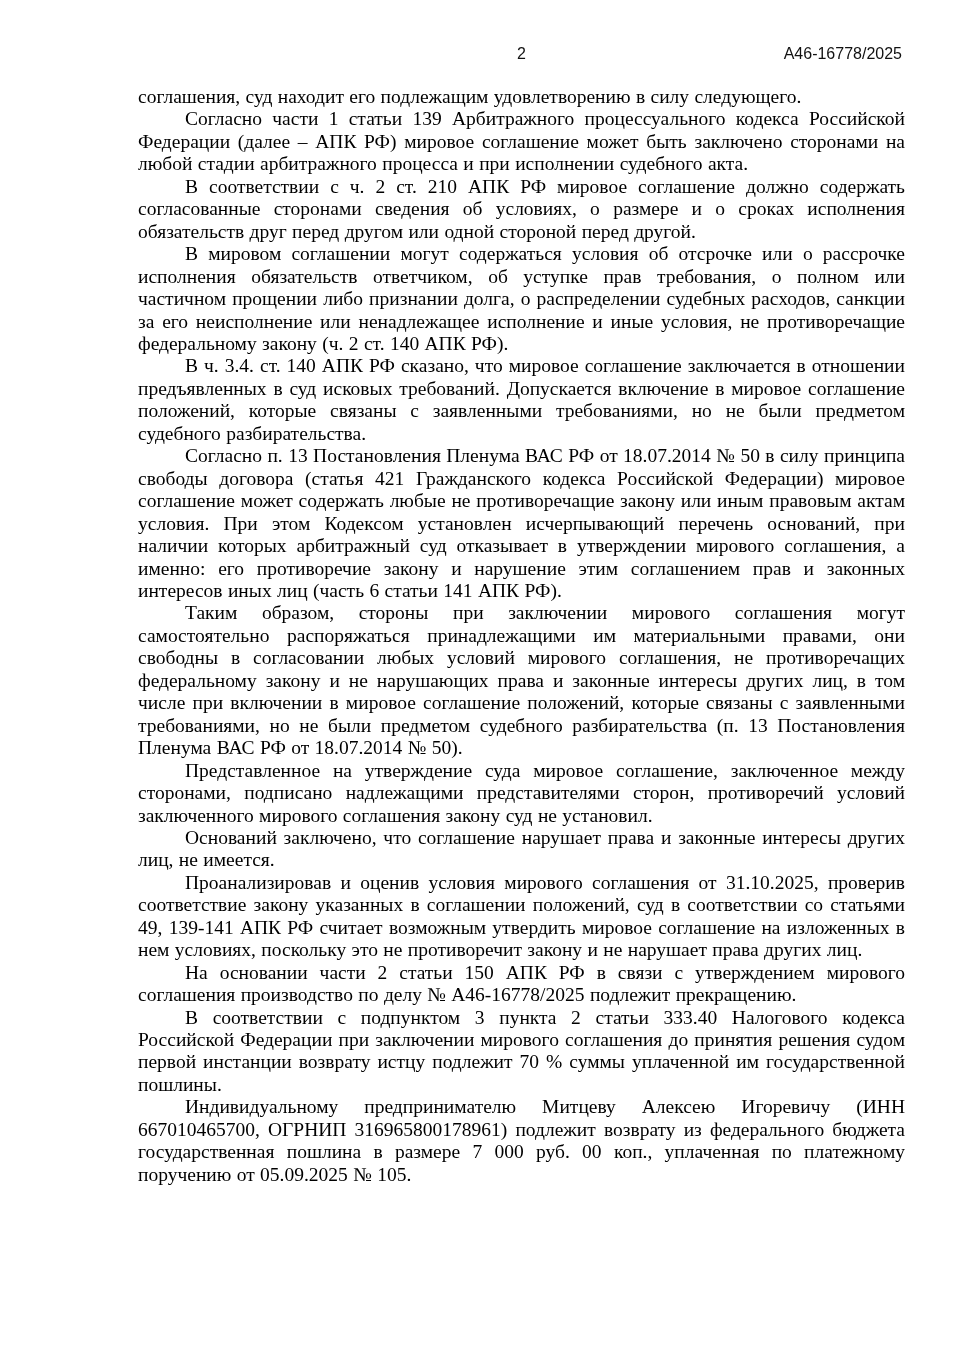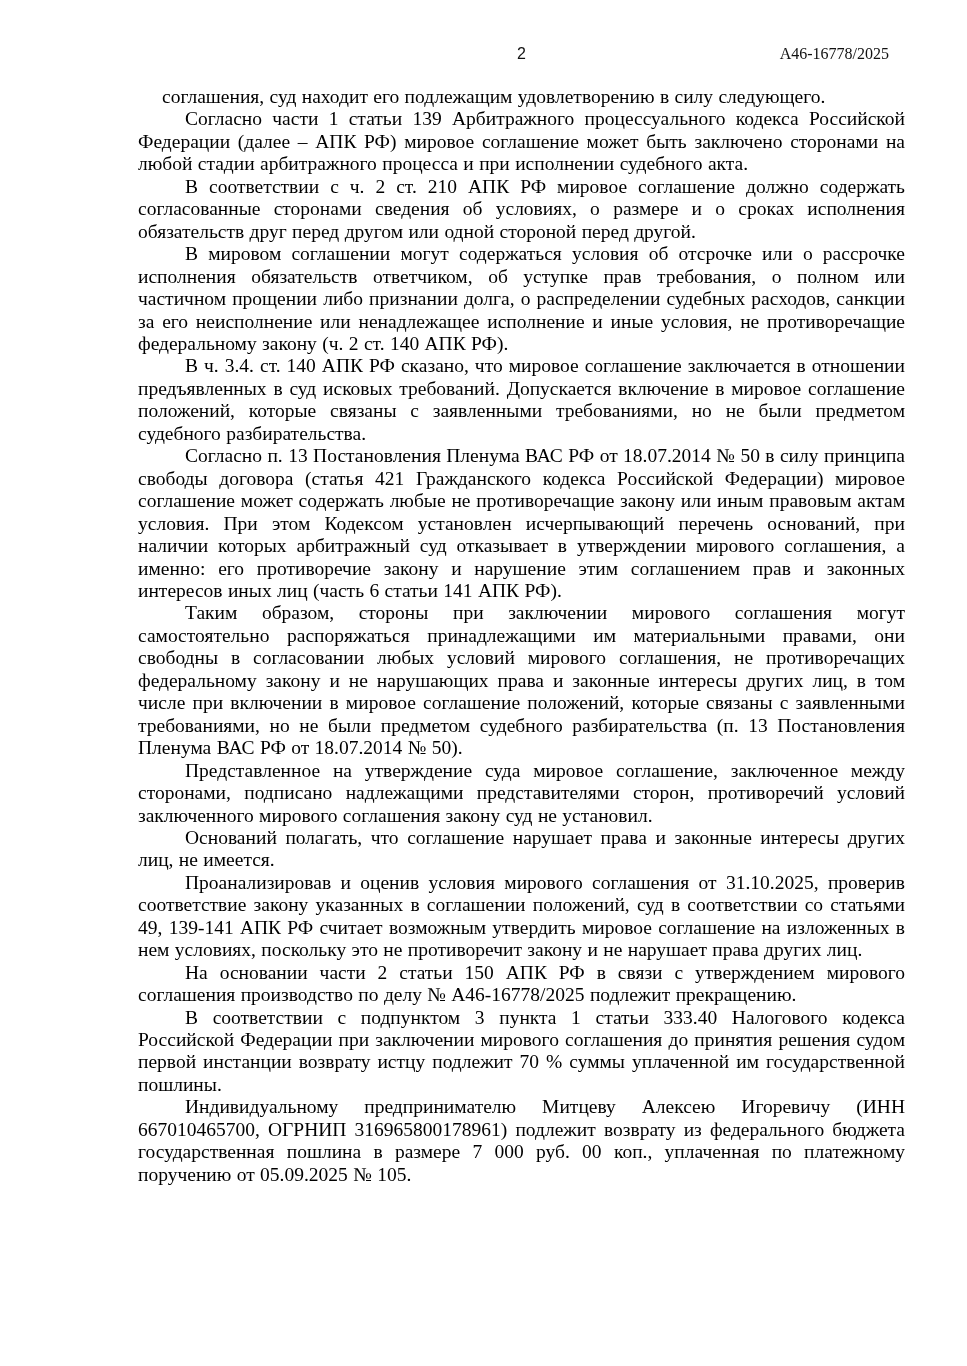--- a/index.html
+++ b/index.html
@@ -28,45 +28,43 @@
   }
   .page-number {
     position: absolute;
     left: 0;
     right: 0;
     top: 0;
     text-align: center;
   }
   .case-number {
     position: absolute;
-    right: 16px;
+    right: 3px;
     top: 0;
     text-align: center;
-    font-family: Liberation Serif, serif;
   }
   .document-body {
     position: absolute;
     top: 86px;
     left: 138px;
     width: 767px;
     font-size: 19.5px;
     line-height: 22.45px;
     text-align: justify;
     text-align-last: left;
     word-spacing: 0.5px;
   }
   .document-body p {
     margin: 0;
     padding: 0;
     text-indent: 47px;
     hyphens: none;
   }
   .document-body p.continuation {
     text-indent: 0;
-    margin-left: 24px;
   }
 </style>
 </head>
 <body>
 
 <div class="page">
 
   <div class="page-header">
     <div class="page-number">2</div>
     <div class="case-number">А46-16778/2025</div>
@@ -74,20 +72,20 @@
 
   <div class="document-body">
     <p class="continuation">соглашения, суд находит его подлежащим удовлетворению в силу следующего.</p>
     <p>Согласно части 1 статьи 139 Арбитражного процессуального кодекса Российской Федерации (далее – АПК РФ) мировое соглашение может быть заключено сторонами на любой стадии арбитражного процесса и при исполнении судебного акта.</p>
     <p>В соответствии с ч. 2 ст. 210 АПК РФ мировое соглашение должно содержать согласованные сторонами сведения об условиях, о размере и о сроках исполнения обязательств друг перед другом или одной стороной перед другой.</p>
     <p>В мировом соглашении могут содержаться условия об отсрочке или о рассрочке исполнения обязательств ответчиком, об уступке прав требования, о полном или частичном прощении либо признании долга, о распределении судебных расходов, санкции за его неисполнение или ненадлежащее исполнение и иные условия, не противоречащие федеральному закону (ч. 2 ст. 140 АПК РФ).</p>
     <p>В ч. 3.4. ст. 140 АПК РФ сказано, что мировое соглашение заключается в отношении предъявленных в суд исковых требований. Допускается включение в мировое соглашение положений, которые связаны с заявленными требованиями, но не были предметом судебного разбирательства.</p>
     <p>Согласно п. 13 Постановления Пленума ВАС РФ от 18.07.2014 № 50 в силу принципа свободы договора (статья 421 Гражданского кодекса Российской Федерации) мировое соглашение может содержать любые не противоречащие закону или иным правовым актам условия. При этом Кодексом установлен исчерпывающий перечень оснований, при наличии которых арбитражный суд отказывает в утверждении мирового соглашения, а именно: его противоречие закону и нарушение этим соглашением прав и законных интересов иных лиц (часть 6 статьи 141 АПК РФ).</p>
     <p>Таким образом, стороны при заключении мирового соглашения могут самостоятельно распоряжаться принадлежащими им материальными правами, они свободны в согласовании любых условий мирового соглашения, не противоречащих федеральному закону и не нарушающих права и законные интересы других лиц, в том числе при включении в мировое соглашение положений, которые связаны с заявленными требованиями, но не были предметом судебного разбирательства (п. 13 Постановления Пленума ВАС РФ от 18.07.2014 № 50).</p>
     <p>Представленное на утверждение суда мировое соглашение, заключенное между сторонами, подписано надлежащими представителями сторон, противоречий условий заключенного мирового соглашения закону суд не установил.</p>
-    <p>Оснований полагать, что соглашение нарушает права и законные интересы других лиц, не имеется.</p>
+    <p>Оснований заключено, что соглашение нарушает права и законные интересы других лиц, не имеется.</p>
     <p>Проанализировав и оценив условия мирового соглашения от 31.10.2025, проверив соответствие закону указанных в соглашении положений, суд в соответствии со статьями 49, 139-141 АПК РФ считает возможным утвердить мировое соглашение на изложенных в нем условиях, поскольку это не противоречит закону и не нарушает права других лиц.</p>
     <p>На основании части 2 статьи 150 АПК РФ в связи с утверждением мирового соглашения производство по делу № А46-16778/2025 подлежит прекращению.</p>
-    <p>В соответствии с подпунктом 3 пункта 1 статьи 333.40 Налогового кодекса Российской Федерации при заключении мирового соглашения до принятия решения судом первой инстанции возврату истцу подлежит 70 % суммы уплаченной им государственной пошлины.</p>
+    <p>В соответствии с подпунктом 3 пункта 2 статьи 333.40 Налогового кодекса Российской Федерации при заключении мирового соглашения до принятия решения судом первой инстанции возврату истцу подлежит 70 % суммы уплаченной им государственной пошлины.</p>
     <p>Индивидуальному предпринимателю Митцеву Алексею Игоревичу (ИНН 667010465700, ОГРНИП 316965800178961) подлежит возврату из федерального бюджета государственная пошлина в размере 7 000 руб. 00 коп., уплаченная по платежному поручению от 05.09.2025 № 105.</p>
   </div>
 
 </div>
 
 </body></html>

